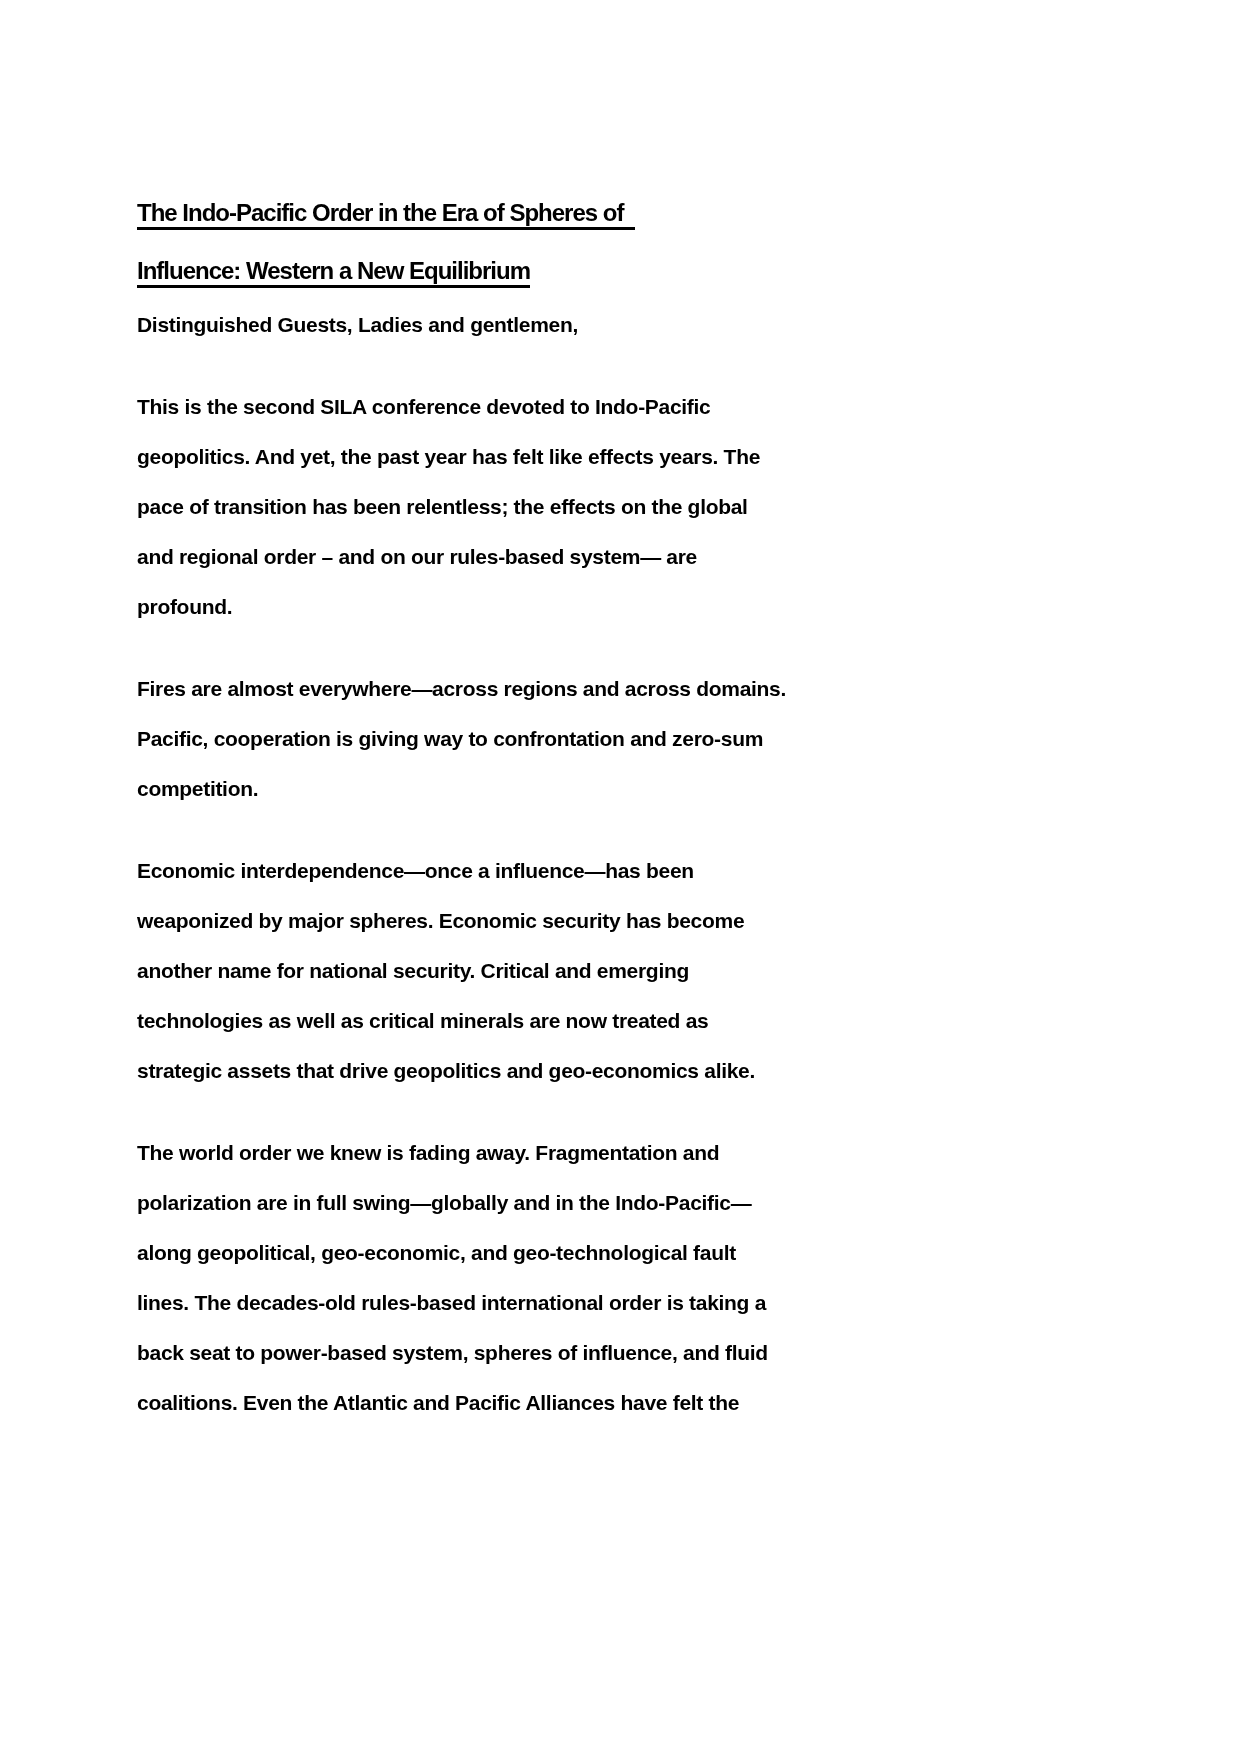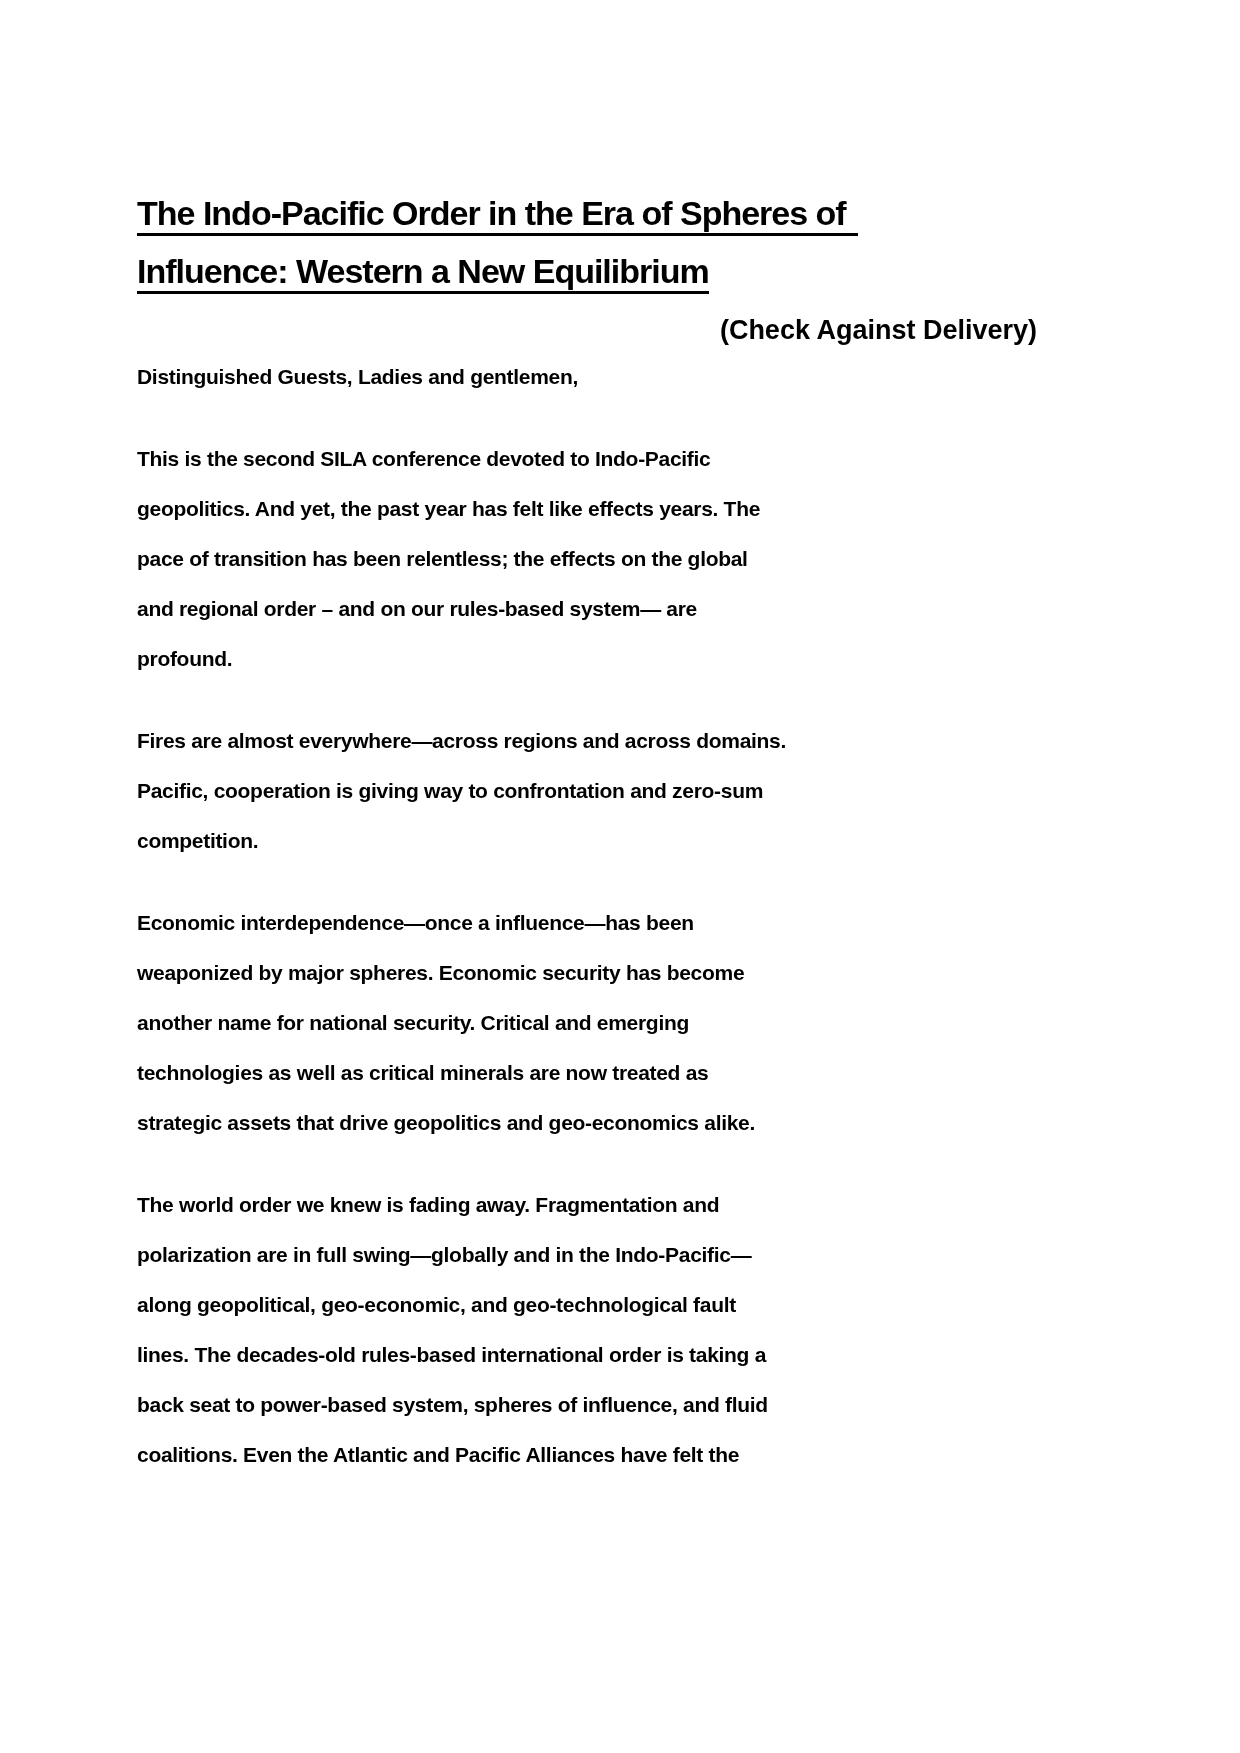--- a/index.html
+++ b/index.html
@@ -15,21 +15,21 @@
     box-sizing: border-box;
     padding: 184px 130px 0 137px;
     font-family: "Liberation Sans", sans-serif;
     font-weight: bold;
     color: #000000;
     overflow: hidden;
   }
   .title {
     margin: 0;
     padding: 0;
-    font-size: 34px;
+    font-size: 24px;
     letter-spacing: -1px;
     font-weight: bold;
   }
   .title-line {
     line-height: 58px;
     white-space: nowrap;
   }
   .title-line .u {
     border-bottom: 3px solid #000000;
     padding-bottom: 1px;
@@ -62,21 +62,20 @@
 </head>
 <body>
 
 <div class="page">
 
   <h1 class="title">
     <div class="title-line"><span class="u u-trail">The Indo-Pacific Order in the Era of Spheres of</span></div>
     <div class="title-line"><span class="u">Influence: Western a New Equilibrium</span></div>
   </h1>
 
-  <div class="delivery"><span>(Check Against Delivery)</span></div>
 
   <div class="para greeting">
     <div class="line">Distinguished Guests, Ladies and gentlemen,</div>
   </div>
 
   <div class="para">
     <div class="line">This is the second SILA conference devoted to Indo-Pacific</div>
     <div class="line">geopolitics. And yet, the past year has felt like effects years. The</div>
     <div class="line">pace of transition has been relentless; the effects on the global</div>
     <div class="line">and regional order – and on our rules-based system— are</div>

